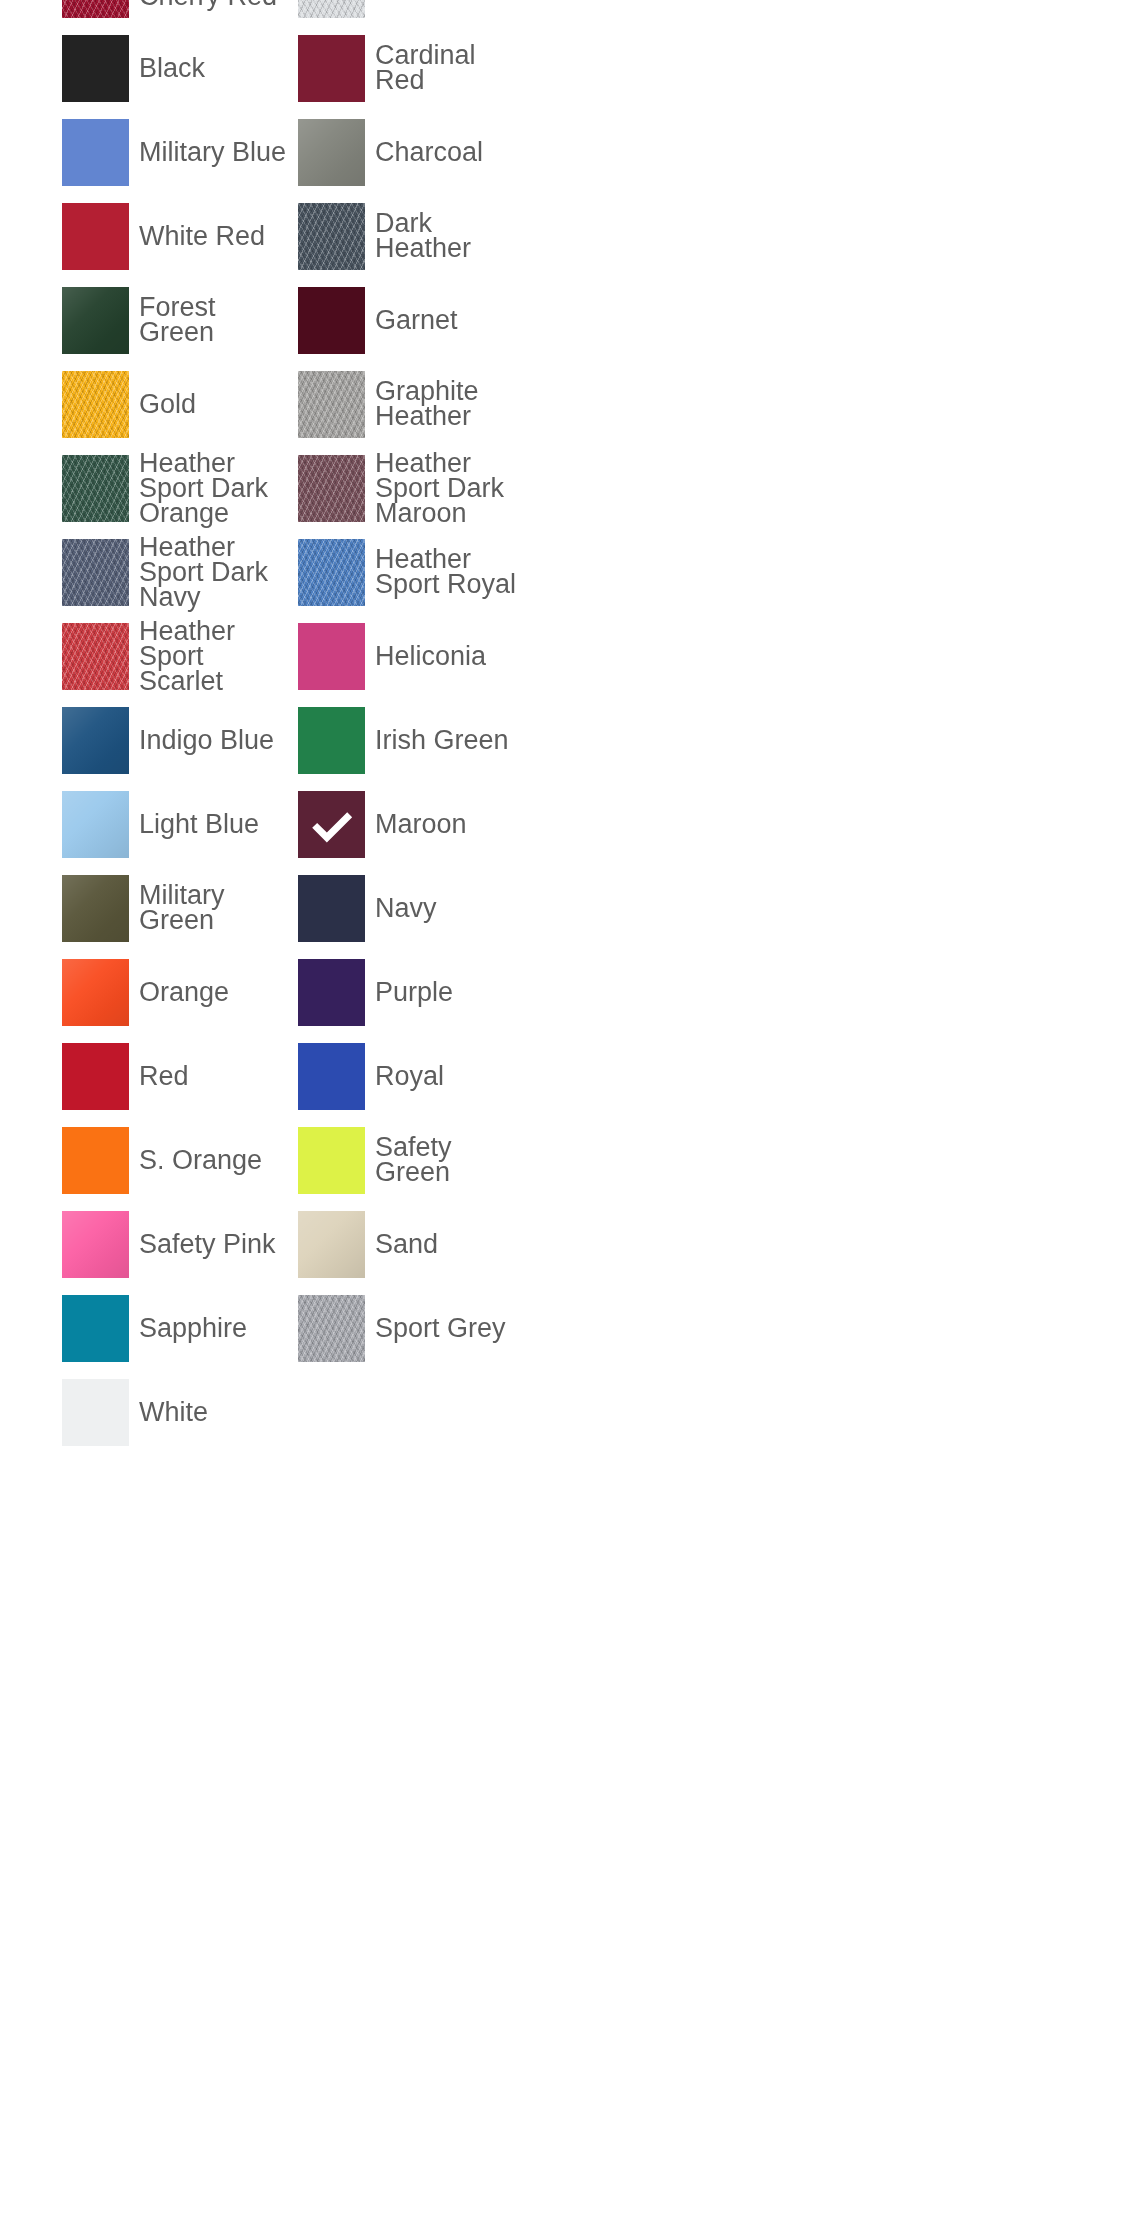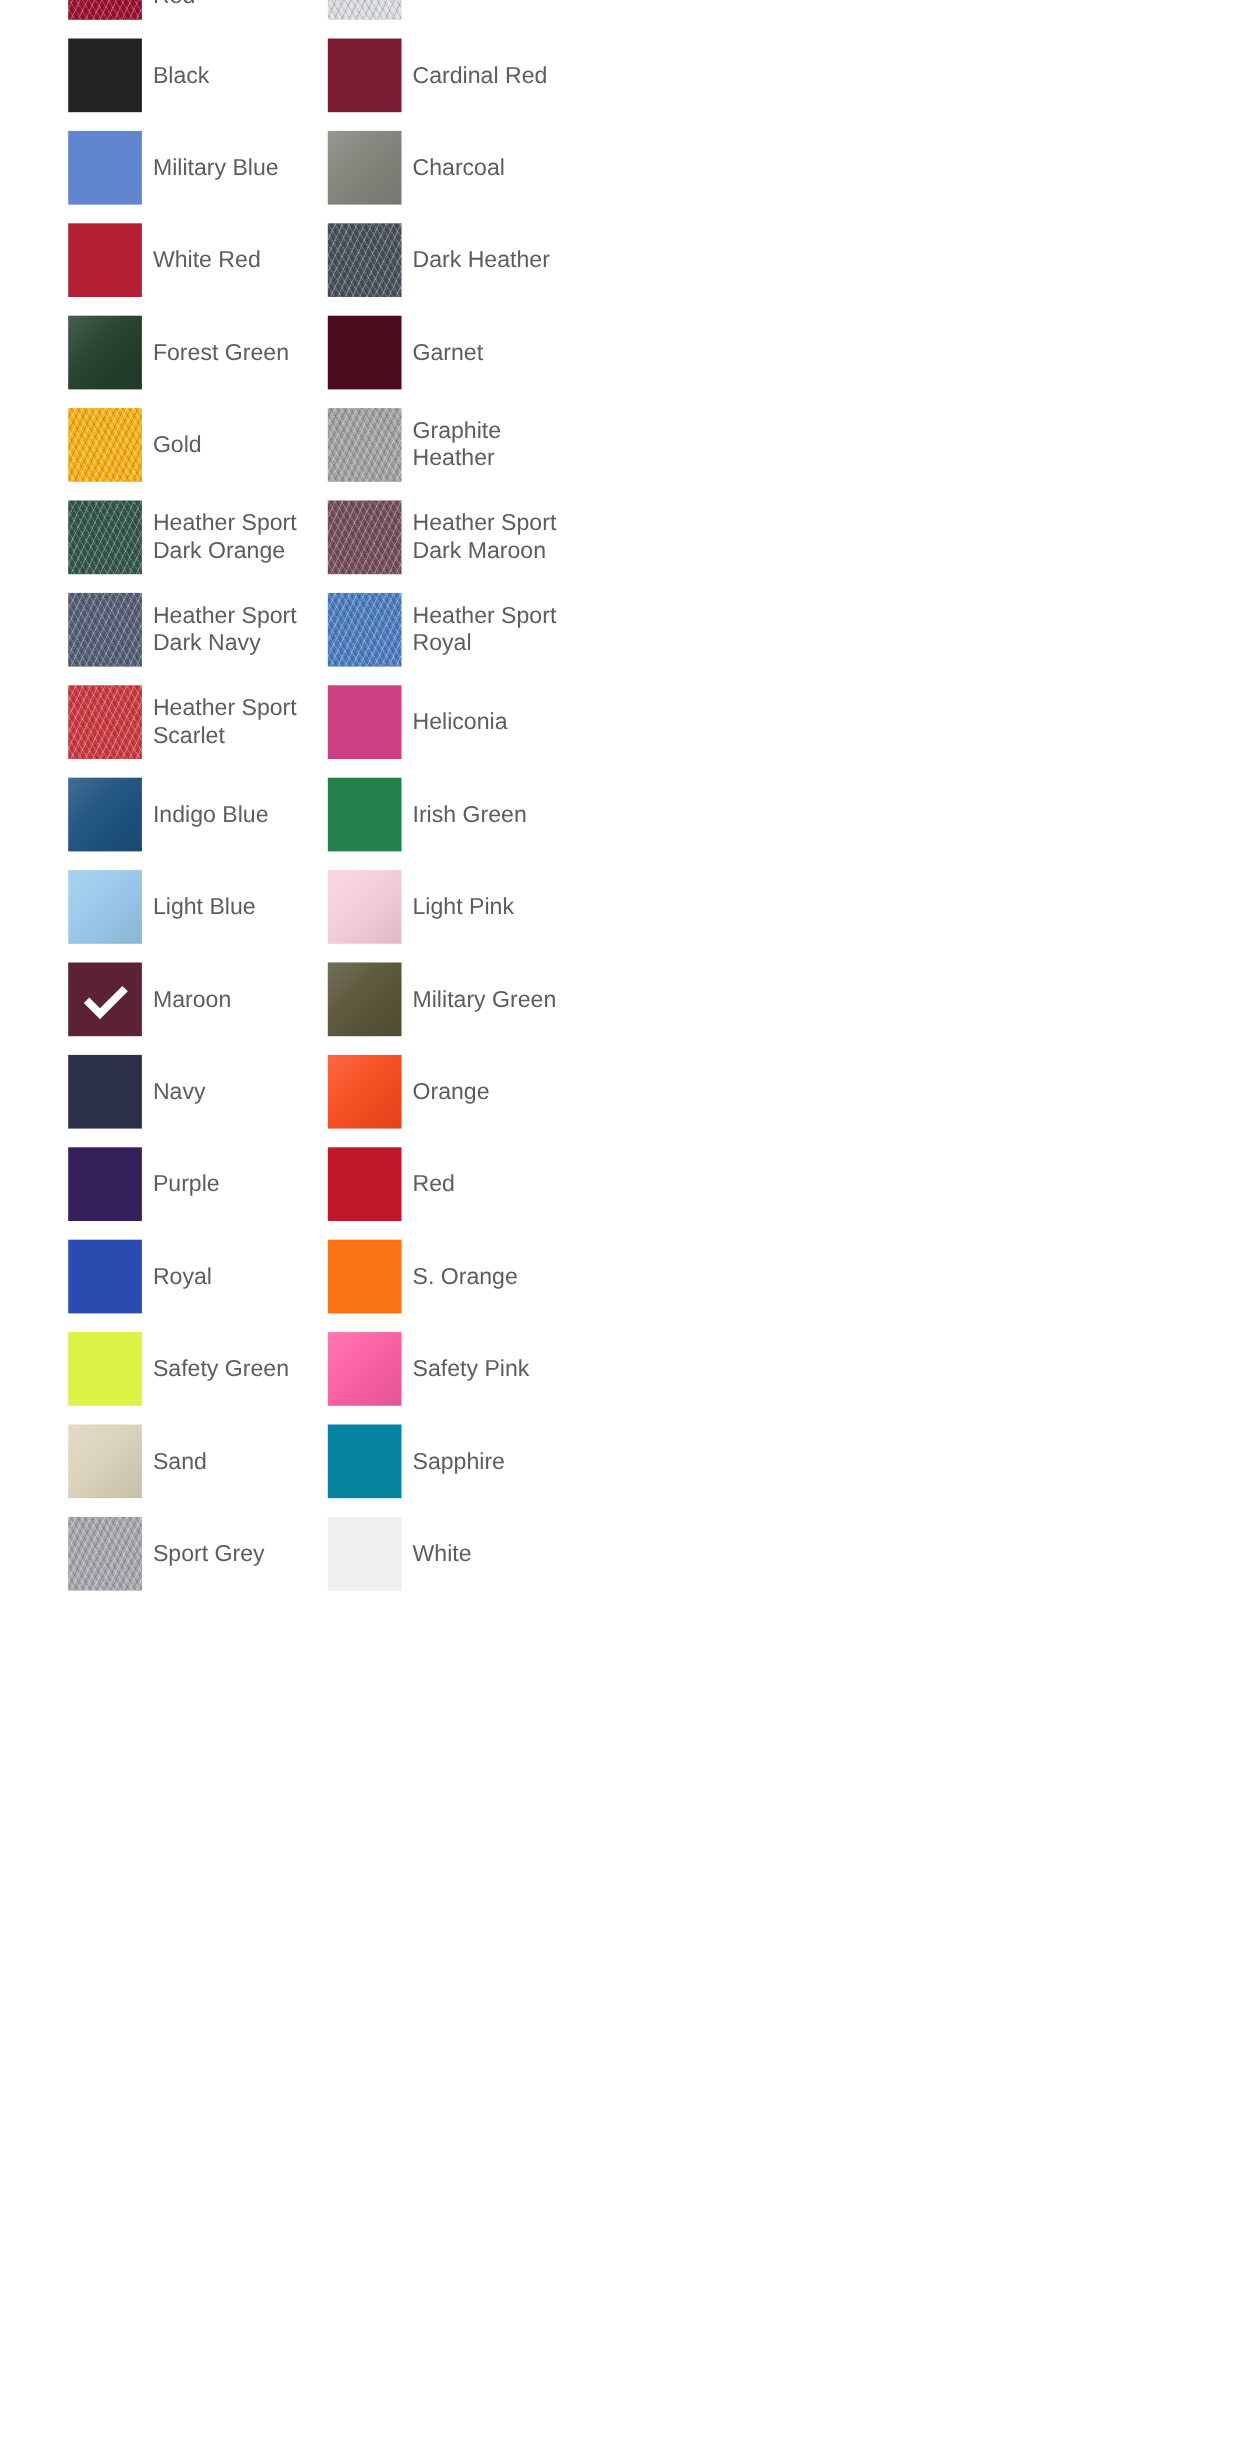--- a/index.html
+++ b/index.html
@@ -103,21 +103,21 @@
     display: flex;
   }
   .check-icon svg {
     width: 44px;
     height: 44px;
     display: block;
   }
 
   .swatch-label {
     margin-left: 10px;
-    font-size: 21px;
+    font-size: 27px;
     line-height: 25px;
     color: #5d5d5d;
     max-width: 150px;
     word-wrap: break-word;
   }
 </style>
 </head>
 <body>
 
 <div id="color-picker">
@@ -197,24 +197,20 @@
         <div class="swatch-chip sheen" style="background-color: rgb(29, 82, 128);"></div>
         <span class="swatch-label">Indigo Blue</span>
       </div>
       <div class="swatch-option">
         <div class="swatch-chip" style="background-color: rgb(34, 128, 74);"></div>
         <span class="swatch-label">Irish Green</span>
       </div>
       <div class="swatch-option">
         <div class="swatch-chip sheen" style="background-color: rgb(154, 201, 236);"></div>
         <span class="swatch-label">Light Blue</span>
-      </div>
-      <div class="swatch-option">
-        <div class="swatch-chip sheen" style="background-color: rgb(247, 206, 222);"></div>
-        <span class="swatch-label">Light Pink</span>
       </div>
       <div class="swatch-option selected">
         <div class="swatch-chip" style="background-color: rgb(91, 34, 54);">
           <span class="check-icon">
             <svg viewBox="0 0 24 24" aria-hidden="true">
               <path d="M20.3 5.6 9.2 16.7 3.9 11.4 1.2 14.1l8 8 13.8-13.8z" fill="#ffffff"></path>
             </svg>
           </span>
         </div>
         <span class="swatch-label">Maroon</span>

